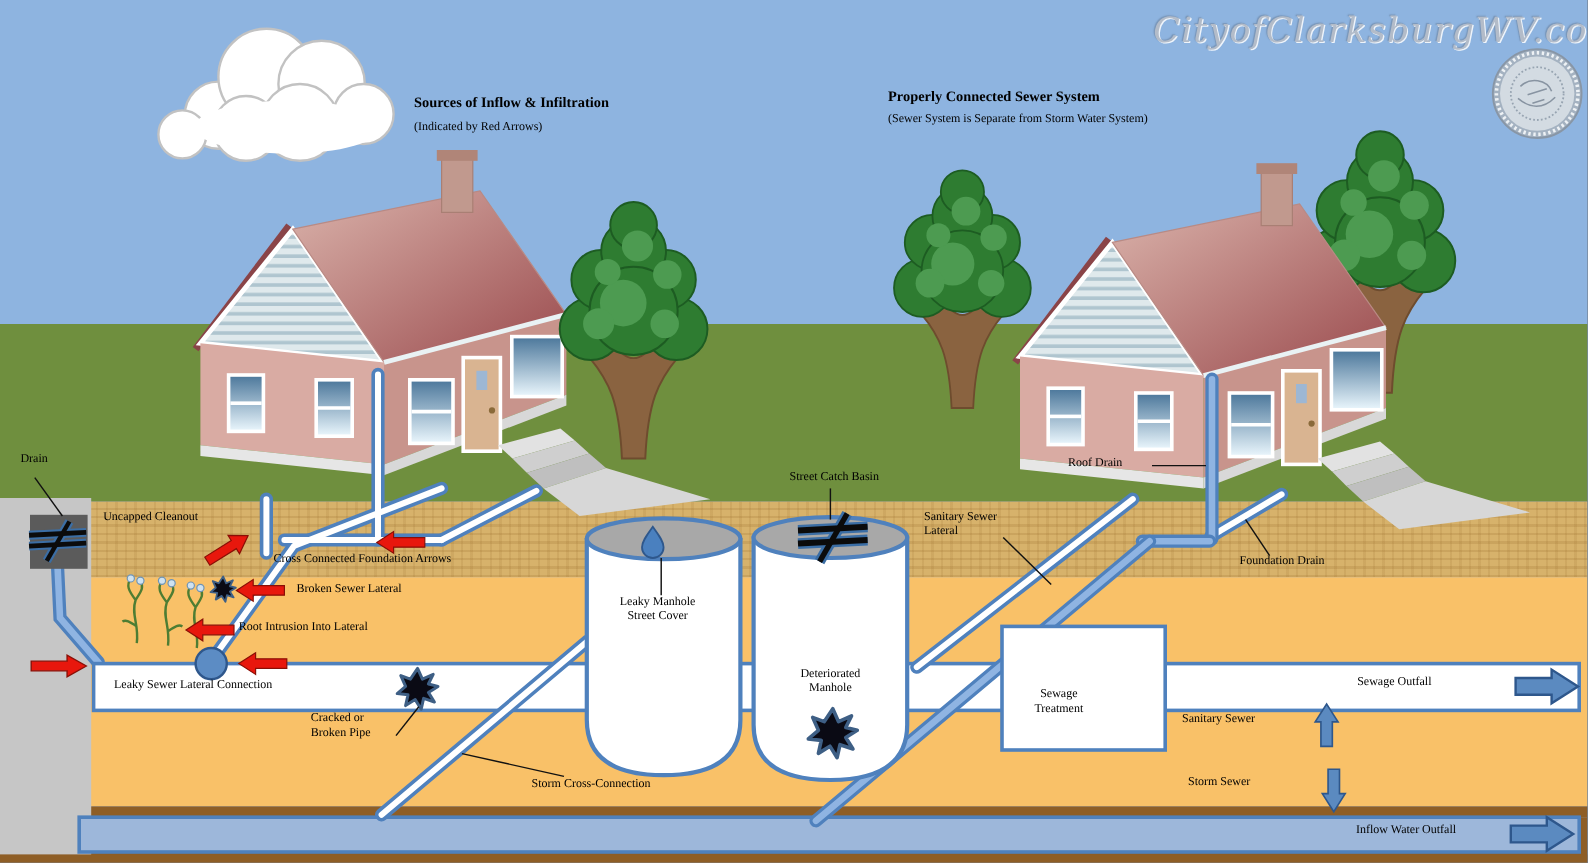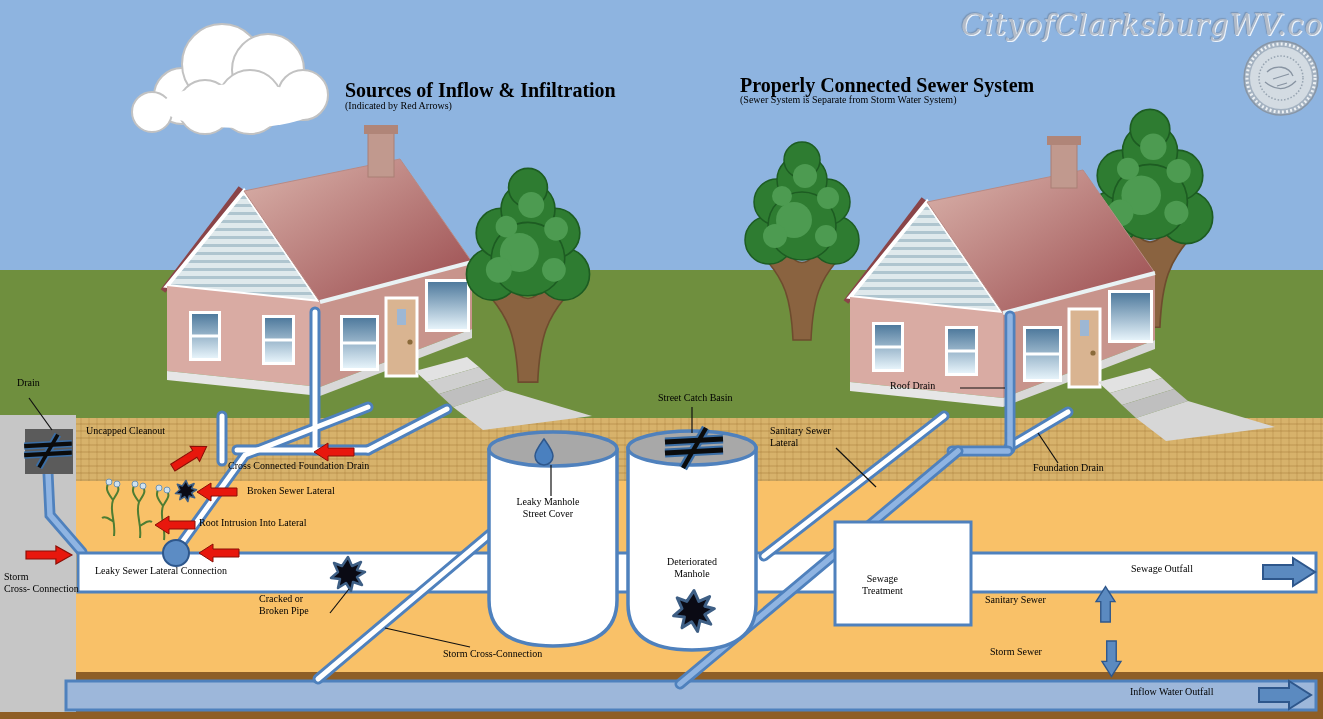--- a/index.html
+++ b/index.html
@@ -12,21 +12,21 @@
     background-image:
       repeating-linear-gradient(0deg, rgba(150,105,40,.20) 0 2px, transparent 2px 7px),
       repeating-linear-gradient(90deg, rgba(150,105,40,.14) 0 2px, transparent 2px 8px);}
   #subsoil{top:481px;height:191px;background:#f9c168;}
   #brown-upper{top:672px;height:9px;background:#8e5e26;}
   #deep{top:681px;height:38px;background:#8e5e26;}
   #road{position:absolute;left:0;top:415px;width:76px;height:298px;background:#c6c6c6;}
   #brown-bottom{top:712px;height:7px;background:#8e5e26;}
   #scene{position:absolute;left:0;top:0;}
   .lbl{position:absolute;font-size:10px;line-height:1.22;color:#000;white-space:pre-line;}
-  .hdr{font-weight:bold;font-size:20px;white-space:normal;}
+  .hdr{font-weight:bold;font-size:12px;white-space:normal;}
   .ctr{text-align:center;}
   #watermark{position:absolute;top:8px;right:6px;width:356px;text-align:right;
     font-family:"DejaVu Serif",serif;font-style:italic;font-size:29px;letter-spacing:1px;
     color:#b3bcc9;text-shadow:1px 1px 0 rgba(255,255,255,.85),-1px -1px 1px rgba(80,92,110,.35);}
   
   .pwu{stroke:#4f81bd;stroke-width:11;fill:none;stroke-linecap:round;}
   .pwc{stroke:#ffffff;stroke-width:5;fill:none;stroke-linecap:round;}
   .pbu{stroke:#4f81bd;stroke-width:11;fill:none;stroke-linecap:round;}
   .pbc{stroke:#8fb4e2;stroke-width:5.5;fill:none;stroke-linecap:round;}
   .ptr{stroke:#111;stroke-width:1.2;fill:none;}
@@ -276,26 +276,24 @@
 
   <div id="watermark">CityofClarksburgWV.com</div>
 
   <div class="lbl hdr" style="left:345px;top:78px;">Sources of Inflow &amp; Infiltration</div>
   <div class="lbl" style="left:345px;top:100px;">(Indicated by Red Arrows)</div>
   <div class="lbl hdr" style="left:740px;top:73px;">Properly Connected Sewer System</div>
   <div class="lbl" style="left:740px;top:94px;width:298px;">(Sewer System is Separate from Storm Water System)</div>
 
   <div class="lbl" style="left:17px;top:377px;">Drain</div>
   <div class="lbl" style="left:86px;top:425px;">Uncapped Cleanout</div>
-  <div class="lbl" style="left:228px;top:460px;">Cross Connected Foundation Drain</div>
+  <div class="lbl" style="left:228px;top:460px;">Cross Connected Foundation Arrows</div>
   <div class="lbl" style="left:247px;top:485px;">Broken Sewer Lateral</div>
   <div class="lbl" style="left:199px;top:517px;">Root Intrusion Into Lateral</div>
   <div class="lbl" style="left:95px;top:565px;">Leaky Sewer Lateral Connection</div>
-  <div class="lbl" style="left:4px;top:571px;">Storm
-Cross- Connection</div>
   <div class="lbl" style="left:244px;top:593px;margin-left:15px;">Cracked or
 Broken Pipe</div>
   <div class="lbl ctr" style="left:492px;top:496px;width:112px;">Leaky Manhole
 Street Cover</div>
   <div class="lbl" style="left:658px;top:392px;">Street Catch Basin</div>
   <div class="lbl ctr" style="left:642px;top:556px;width:100px;">Deteriorated
 Manhole</div>
   <div class="lbl" style="left:443px;top:648px;">Storm Cross-Connection</div>
   <div class="lbl" style="left:770px;top:425px;">Sanitary Sewer
 Lateral</div>

